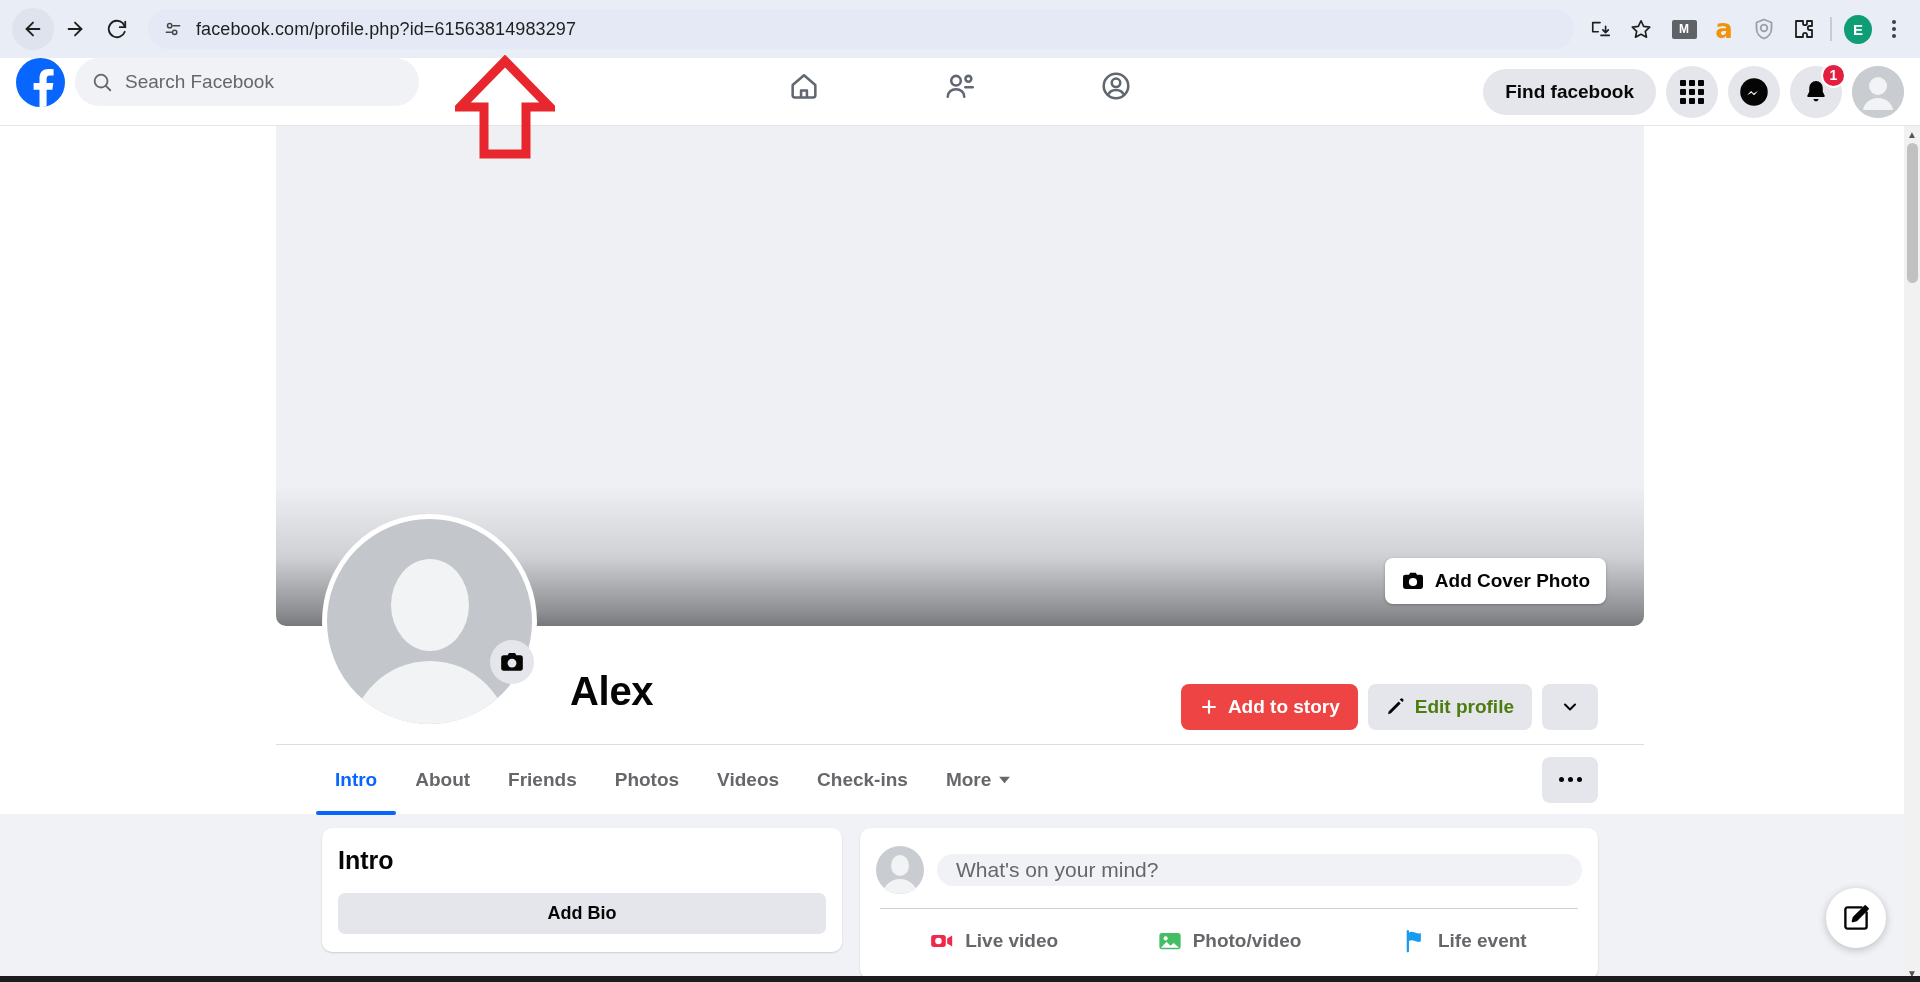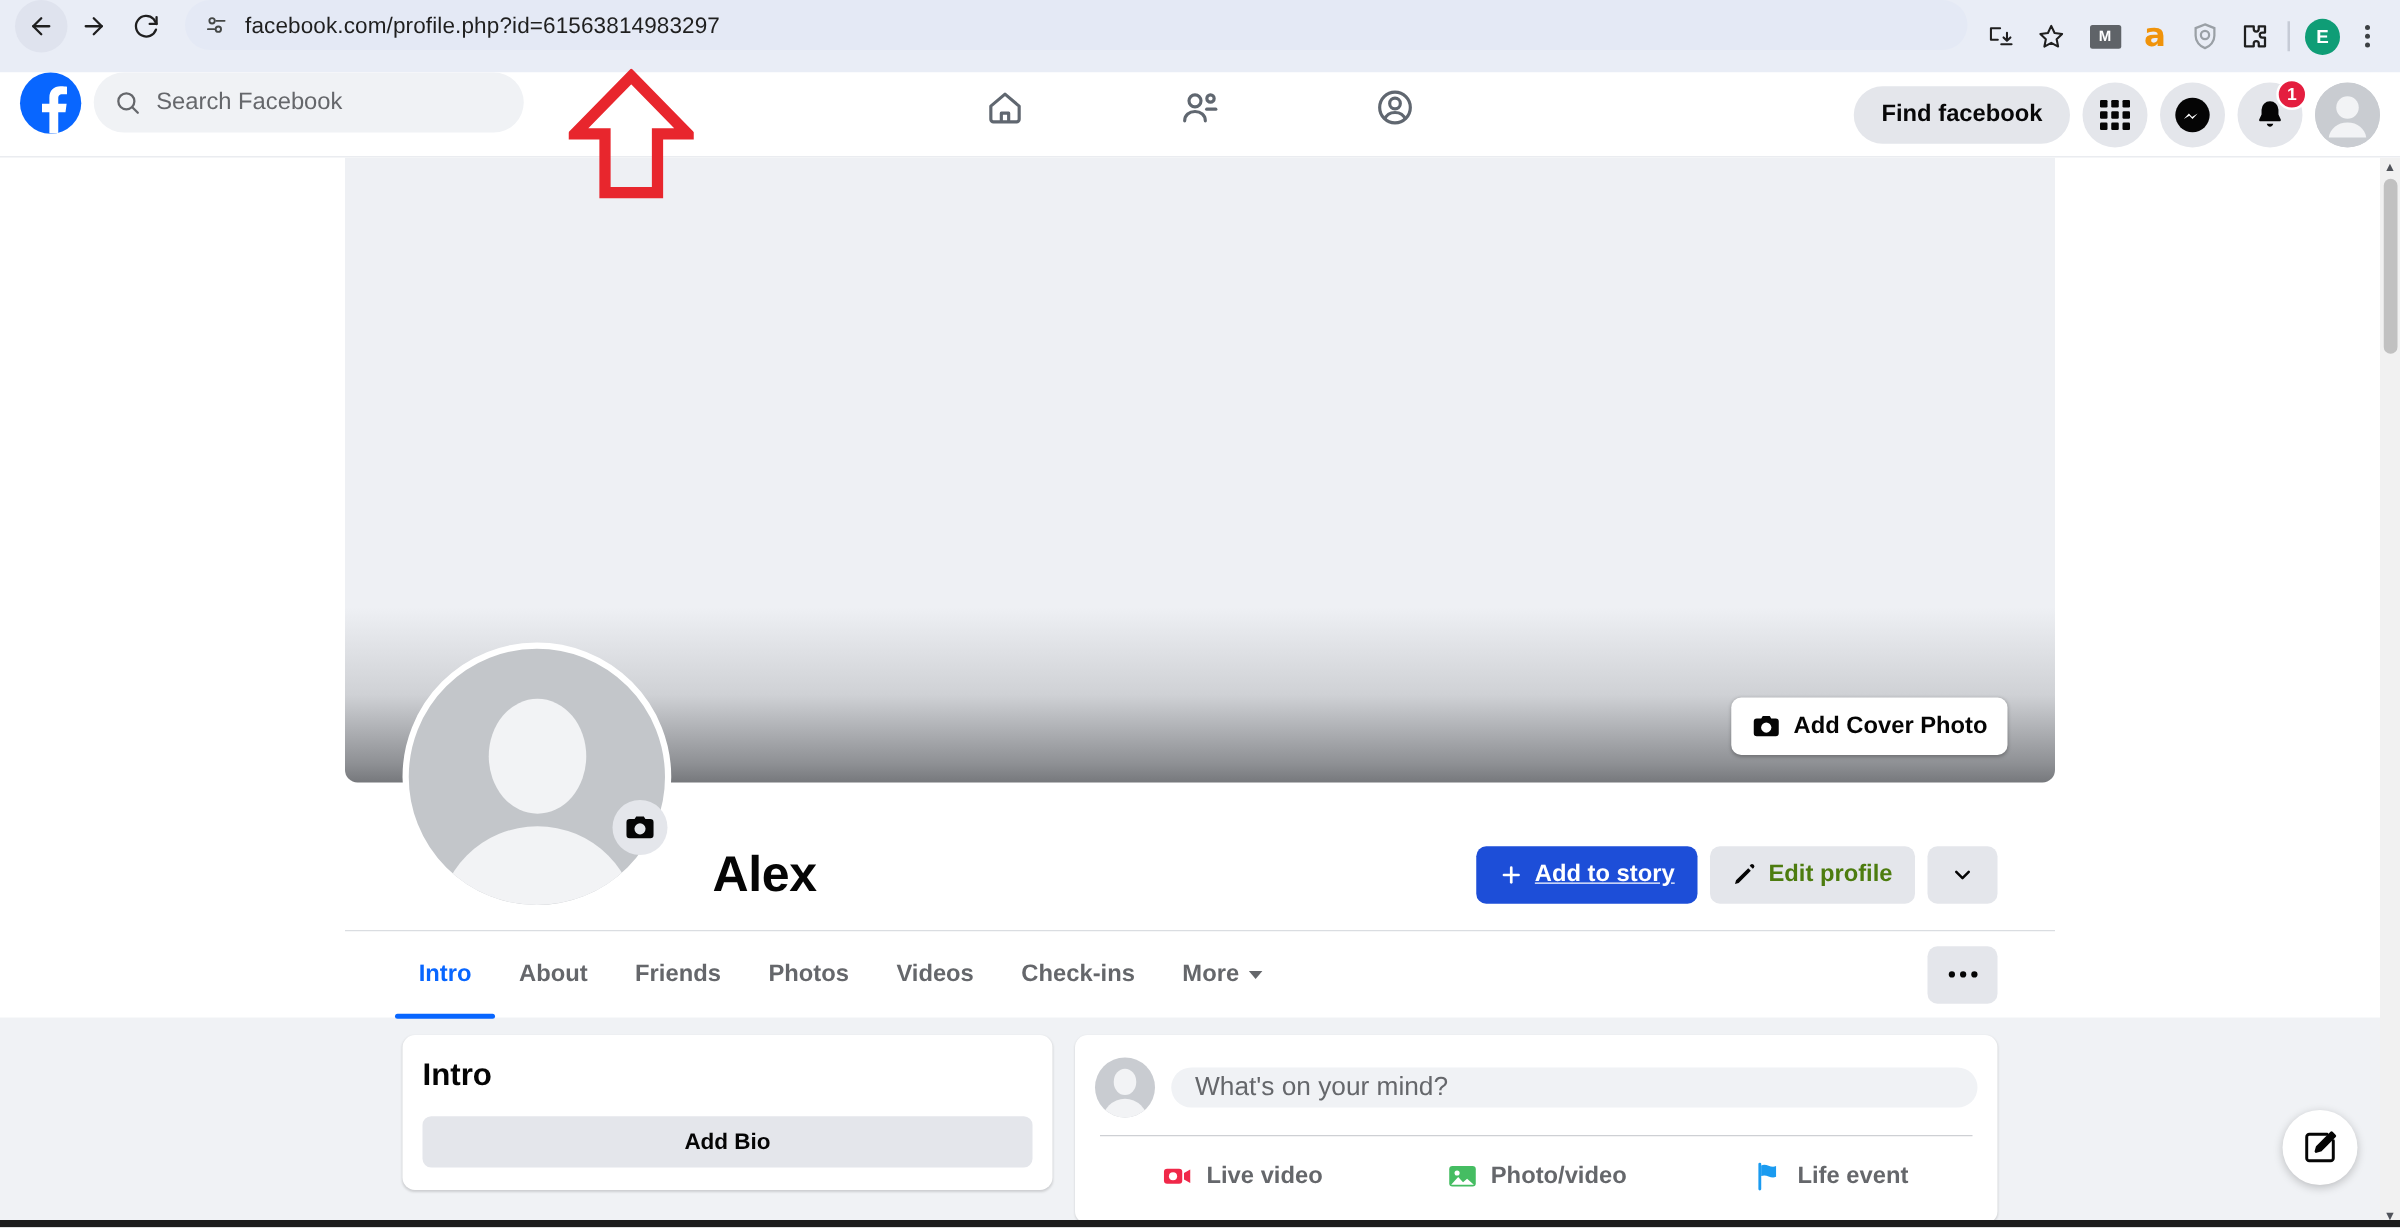--- a/index.html
+++ b/index.html
@@ -8,20 +8,21 @@
     overflow: hidden;
     font-family: "Liberation Sans", sans-serif;
     background: #ffffff;
   }
 
   
   .browser-bar {
     height: 58px;
     background: #e9edf6;
     display: flex;
+    align-items: center;
     padding: 0 12px;
     position: relative;
   }
   .nav-btn {
     width: 42px; height: 42px;
     border-radius: 50%;
     display: flex; align-items: center; justify-content: center;
     color: #1f1f1f;
     flex: 0 0 auto;
   }
@@ -238,41 +239,41 @@
     right: 6px; bottom: 16px;
     width: 44px; height: 44px;
     border-radius: 50%;
     background: #e4e6eb;
     display: flex; align-items: center; justify-content: center;
     z-index: 3;
   }
   .profile-row {
     width: 1368px;
     margin: 0 auto;
-    display: flex; align-items: center;
-    padding: 30px 46px 0 294px;
+    display: flex; 
+    padding: 43px 46px 0 294px;
     height: 118px;
   }
   .profile-name {
     font-size: 40px; font-weight: bold; color: #050505;
     letter-spacing: -.3px;
   }
   .profile-actions {
     margin-left: auto;
     display: flex; align-items: center; gap: 10px;
   }
   .btn {
     height: 46px;
     border-radius: 8px;
     display: flex; align-items: center; justify-content: center;
     gap: 9px;
     padding: 0 18px;
     font-size: 19px; font-weight: bold;
   }
-  .btn-primary { background: #1d4ed8; color: #ffffff; text-decoration: underline; }
+  .btn-primary { background: #ef4444; color: #ffffff; }
   .btn-secondary { background: #e4e6eb; color: #4d7c0f; }
   .btn-icon-only { width: 56px; padding: 0; }
 
   .tabs-wrap {
     width: 1368px;
     margin: 0 auto;
     border-top: 1px solid #dadde1;
     display: flex; align-items: center;
     padding: 0 46px 0 40px;
     height: 70px;

